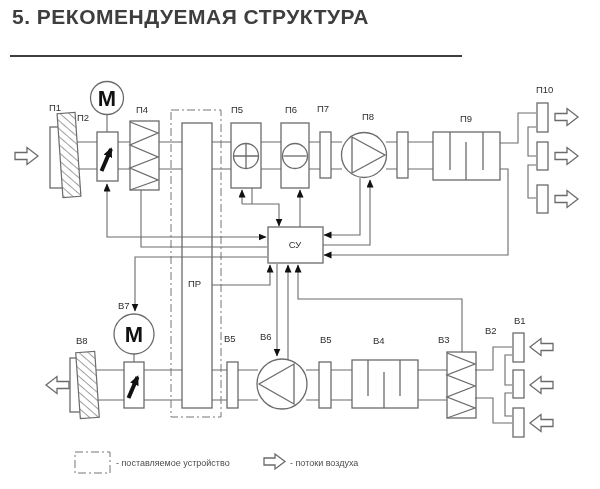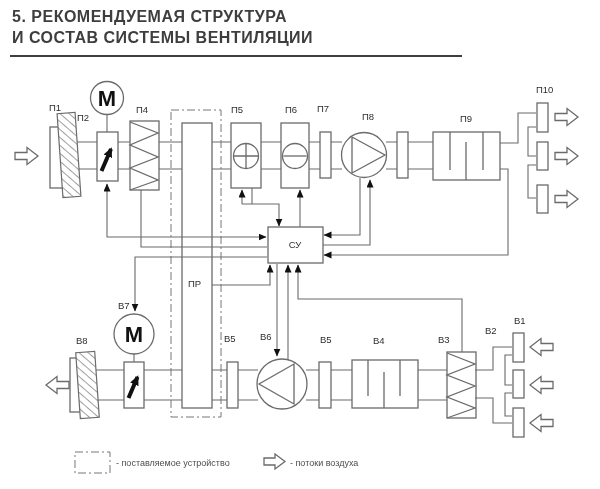--- a/index.html
+++ b/index.html
@@ -1,38 +1,37 @@
 <!DOCTYPE html>
 <html><head>
 <meta charset="utf-8">
 <style>
   html,body{margin:0;padding:0;}
   body{width:600px;height:489px;position:relative;background:#fff;overflow:hidden;
        font-family:"Liberation Sans",sans-serif;}
-  .title{position:absolute;left:12px;top:6px;font-weight:bold;font-size:16px;
+  .title{position:absolute;left:12px;top:6px;font-weight:bold;font-size:21px;
          line-height:21px;color:#3e3e3e;letter-spacing:.5px;}
   .rule{position:absolute;left:10px;top:55px;width:452px;height:2px;background:#3e3e3e;}
   svg{position:absolute;left:0;top:0;}
   .duct{stroke:#6b6b6b;stroke-width:1.1;fill:none;}
   .wire{stroke:#6b6b6b;stroke-width:1.1;fill:none;}
   .comp{stroke:#6b6b6b;stroke-width:1.3;fill:#fff;}
   .compn{stroke:#6b6b6b;stroke-width:1.3;fill:none;}
   .dashdot{stroke:#777;stroke-width:1;fill:none;stroke-dasharray:8 3 2 3;}
   .flowarrow{fill:#fff;stroke:#6b6b6b;stroke-width:1.3;}
   .lbl{font-size:9.5px;fill:#2e2e2e;}
   .mlbl{font-size:22px;font-weight:bold;fill:#111;text-anchor:middle;}
   .leg{font-size:9px;fill:#4d4d4d;}
   .valvearrow{stroke:#111;stroke-width:4;fill:none;}
 </style>
 </head>
 <body>
 
 <div class="title">
   <div>5. РЕКОМЕНДУЕМАЯ СТРУКТУРА</div>
-  <div>И СОСТАВ СИСТЕМЫ ВЕНТИЛЯЦИИ</div>
 </div>
 <div class="rule"></div>
 
 <svg width="600" height="489" viewBox="0 0 600 489">
   <defs>
     <marker id="ah" markerUnits="userSpaceOnUse" markerWidth="9" markerHeight="8" refX="7.5" refY="3.5" orient="auto">
       <path d="M0,0 L8,3.5 L0,7 Z" fill="#111"></path>
     </marker>
     <marker id="ahr" markerUnits="userSpaceOnUse" markerWidth="9" markerHeight="8" refX="7.5" refY="3.5" orient="auto-start-reverse">
       <path d="M0,0 L8,3.5 L0,7 Z" fill="#111"></path>

